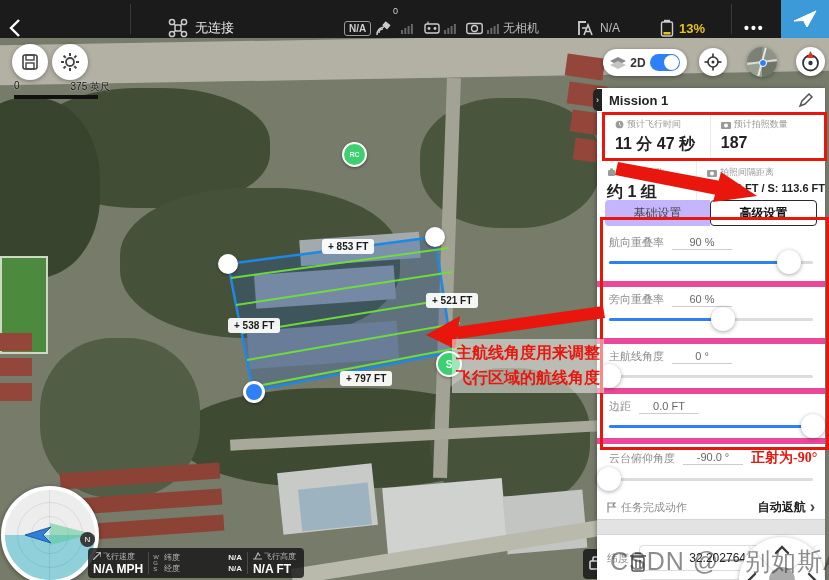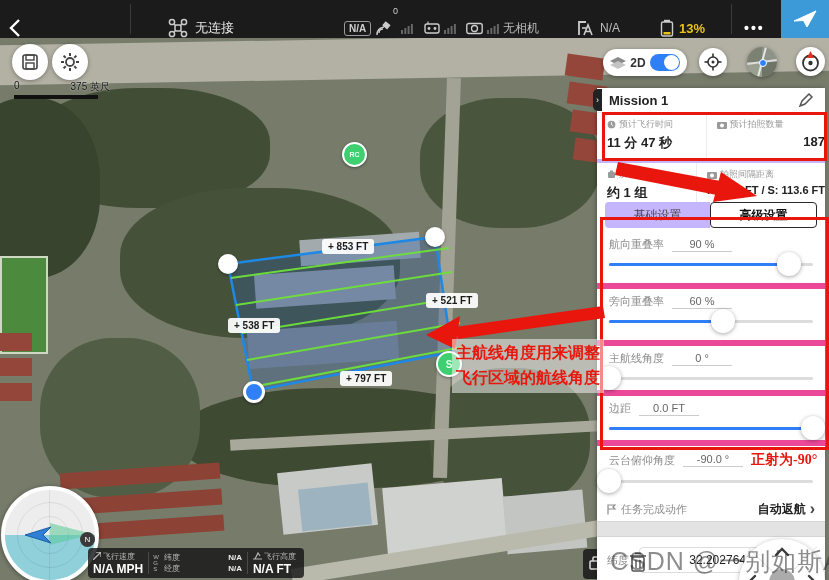--- a/index.html
+++ b/index.html
@@ -77,23 +77,23 @@
   #panel{position:absolute;left:597px;top:88px;width:228px;height:492px;background:#fff;z-index:20;
          box-shadow:-1px 0 4px rgba(0,0,0,.3);font-size:12px;color:#222;}
   #panel-tab{position:absolute;left:593px;top:89px;width:9px;height:22px;background:#222;border-radius:5px 0 0 5px;
              color:#fff;font-size:9px;display:flex;align-items:center;justify-content:center;z-index:21;}
   #p-header{height:24px;display:flex;align-items:center;justify-content:space-between;
             padding:0 12px;border-bottom:1px solid #ececec;}
   #p-header .title{font-weight:bold;font-size:13px;}
   .stats-grid{display:grid;grid-template-columns:1fr 1.1fr;}
   .stat{padding:5px 0 5px 10px;}
   .stat .sl{color:#9a9a9a;font-size:9px;display:flex;align-items:center;gap:3px;white-space:nowrap;}
-  .stat .sv{font-weight:bold;font-size:13px;margin-top:3px;white-space:nowrap;}
-  .stat.colr{border-left:1px solid #ececec;text-align:right;}
-  .stats-grid.row1{height:46px;border-bottom:4px solid #c4b5fd;}
+  .stat .sv{font-weight:bold;font-size:16px;margin-top:3px;white-space:nowrap;}
+  .stat.colr{border-left:1px solid #ececec;}
+  .stats-grid.row1{height:46px;border-bottom:2px solid #c4b5fd;margin-left:8px;}
   .stats-grid.row2{height:33px;}
 
   #tabs{display:flex;margin:6px 8px 4px 8px;height:26px;}
   .tab{flex:1;display:flex;align-items:center;justify-content:center;font-size:12px;}
   .tab.basic{background:#c4b5fd;color:#444;border-radius:4px 0 0 4px;}
   .tab.adv{background:#fff;border:1.5px solid #2a2a2a;border-radius:4px;font-weight:bold;color:#111;}
 
   .srow{padding:5px 12px 0 12px;border-bottom:6px solid #ec4899;height:39px;}
   .srow.tall{height:46px;}
   .srow-top{display:flex;align-items:center;gap:8px;}

